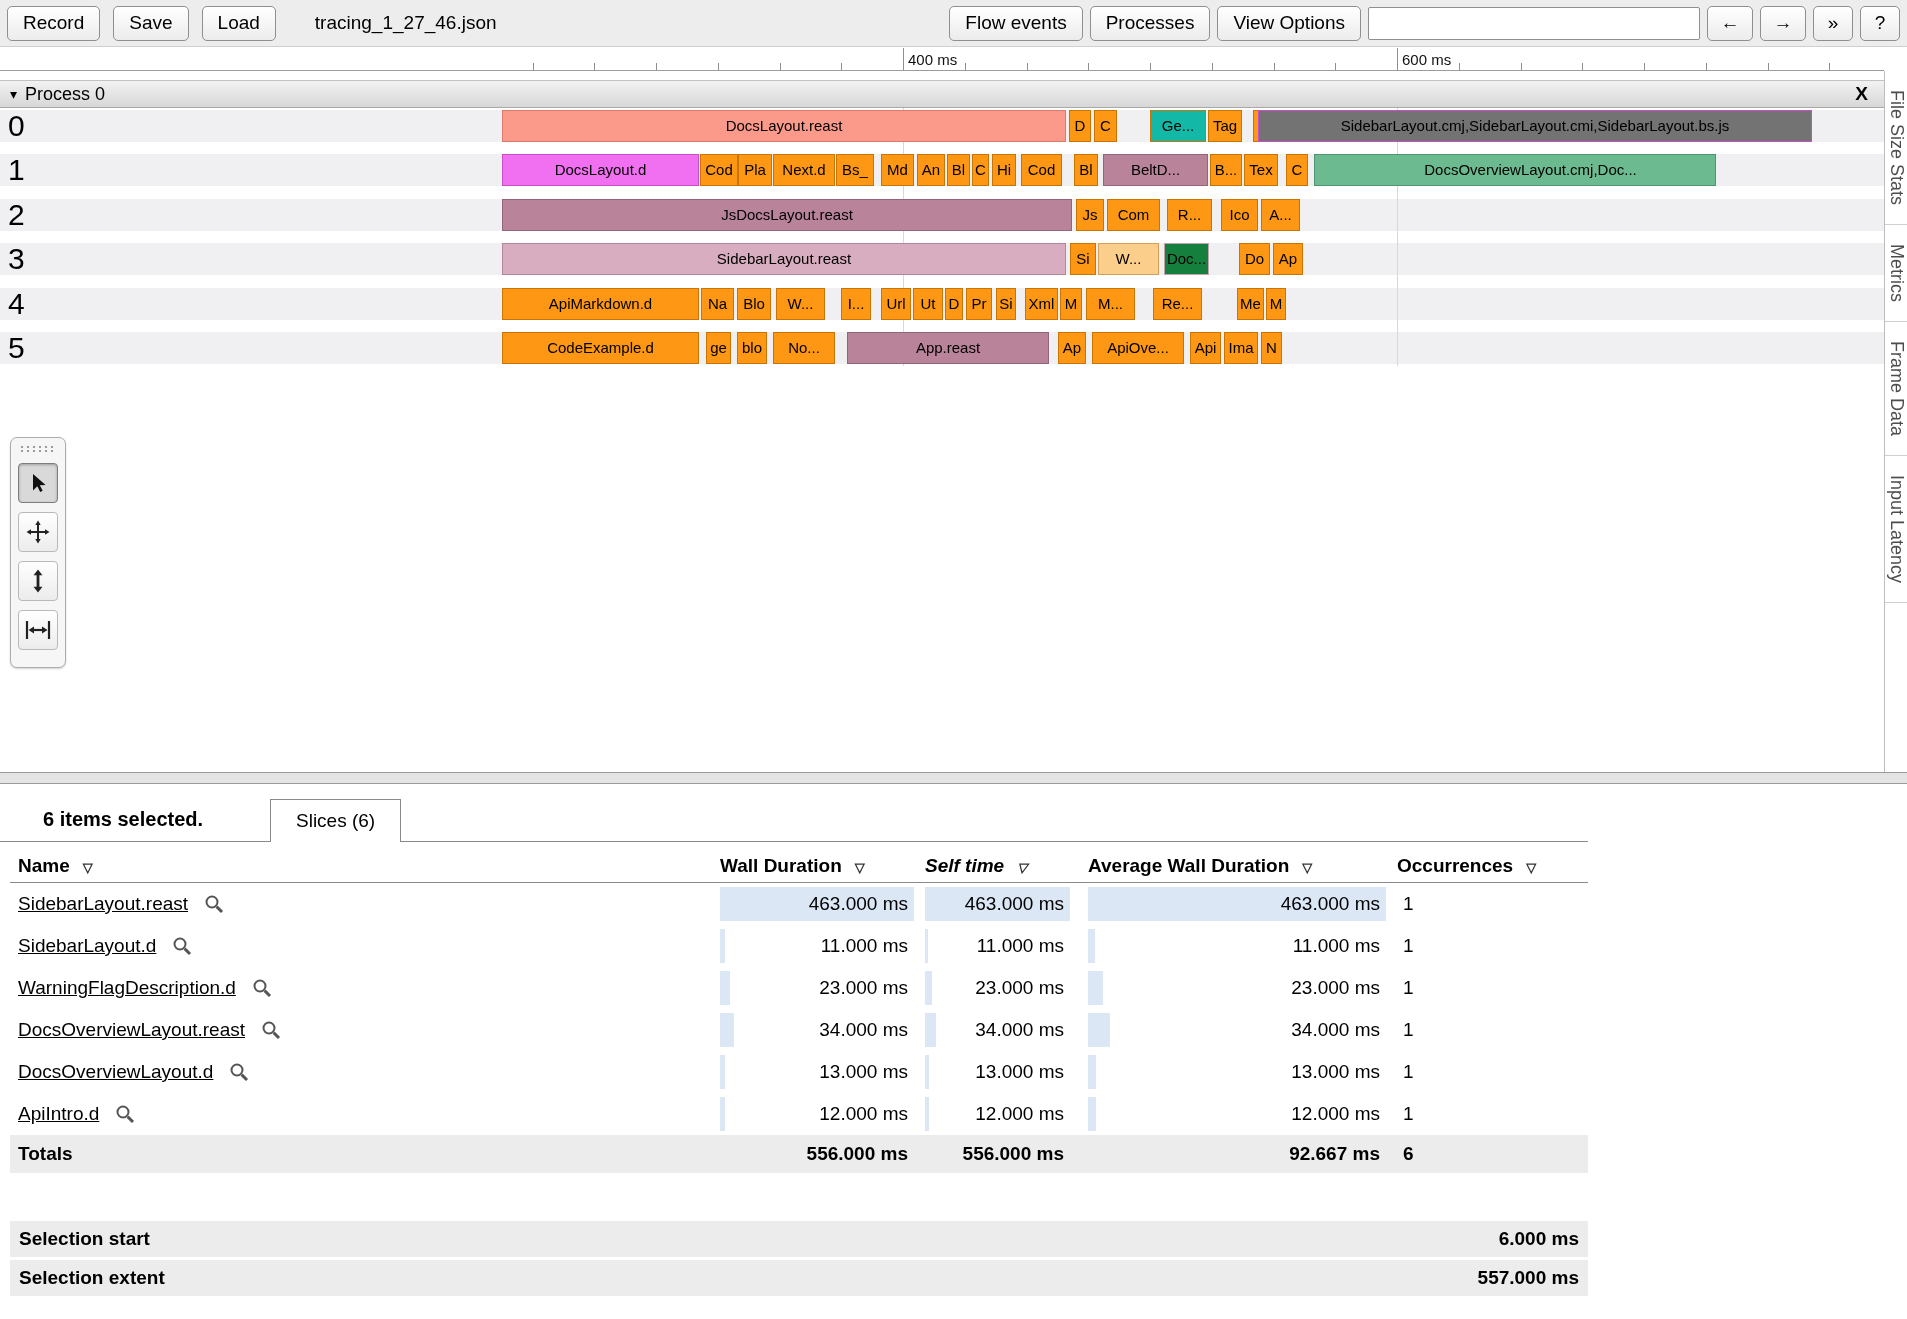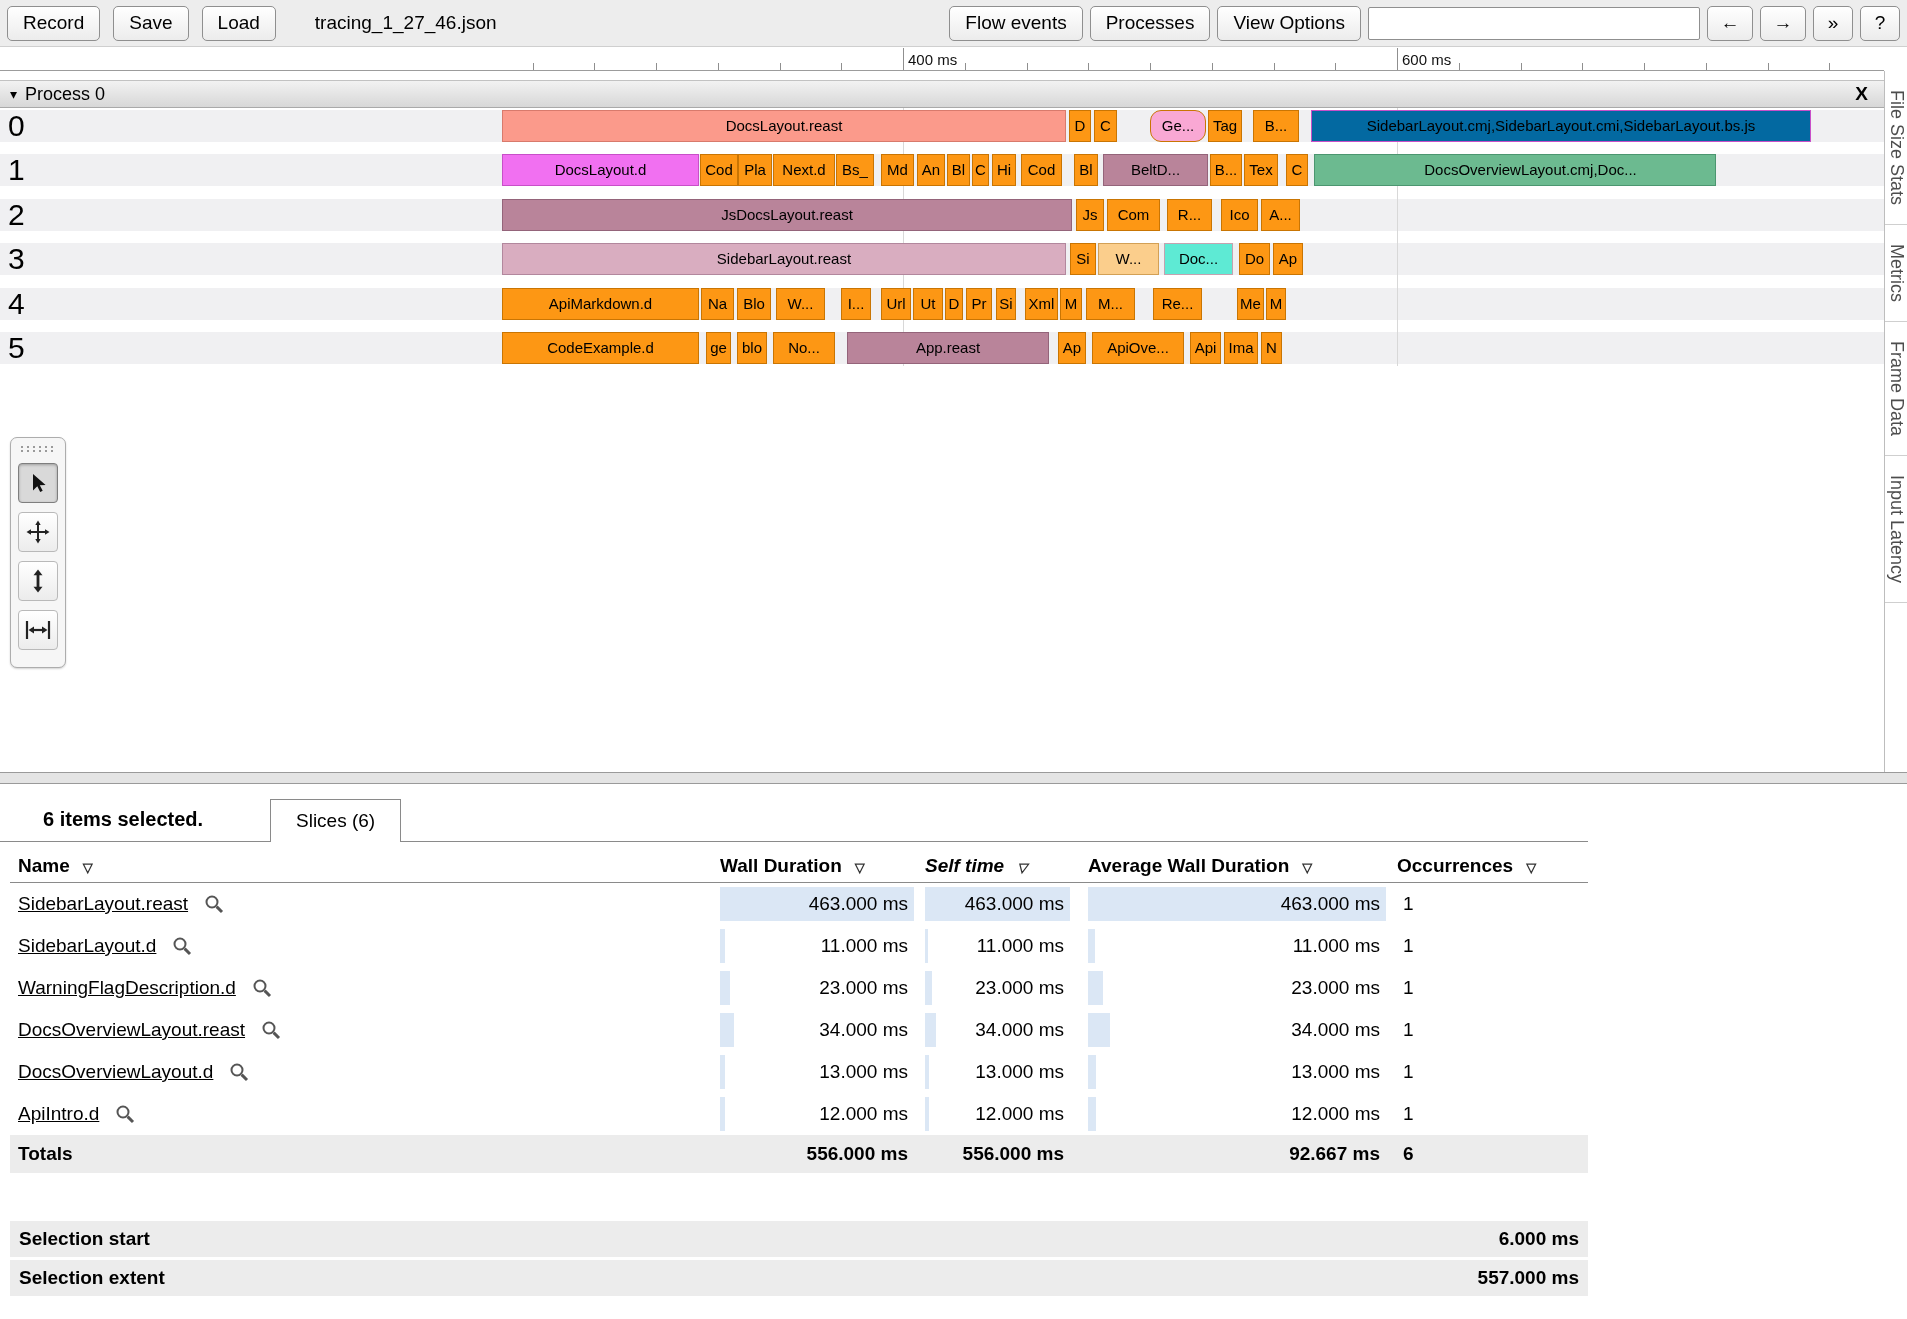--- a/index.html
+++ b/index.html
@@ -153,24 +153,24 @@
   <div>
       <div class="gridline" style="left: 903px; top: 0px; height: 258px;"></div>
       <div class="gridline" style="left: 1397px; top: 0px; height: 258px;"></div>
     </div>
   <div>
       <div class="flame-row" style="top: 2px; height: 32px;">
         <div class="row-num">0</div>
         <div class="slice" title="DocsLayout.reast" style="left: 502px; width: 564px; height: 32px; background: rgb(251, 154, 139); border-color: rgb(216, 122, 108);">DocsLayout.reast</div>
         <div class="slice" title="D" style="left: 1069px; width: 22px; height: 32px; background: rgb(253, 151, 20); border-color: rgb(201, 117, 3);">D</div>
         <div class="slice" title="C" style="left: 1094px; width: 23px; height: 32px; background: rgb(253, 151, 20); border-color: rgb(201, 117, 3);">C</div>
-        <div class="slice" title="Ge..." style="left: 1150px; width: 56px; height: 32px; background: #f9a8d4; border-color: rgb(201, 117, 3); border-radius: 11px;">Ge...</div>
+        <div class="slice" title="Ge..." style="left: 1150px; width: 56px; height: 32px; background: #14b8a6; border-color: rgb(201, 117, 3);">Ge...</div>
         <div class="slice" title="Tag" style="left: 1208px; width: 34px; height: 32px; background: rgb(253, 151, 20); border-color: rgb(201, 117, 3);">Tag</div>
         <div class="slice" title="B..." style="left: 1253px; width: 46px; height: 32px; background: rgb(253, 151, 20); border-color: rgb(201, 117, 3);">B...</div>
-        <div class="slice" title="SidebarLayout.cmj,SidebarLayout.cmi,SidebarLayout.bs.js" style="left: 1311px; width: 500px; height: 32px; background: #0369a1; border-color: rgb(200, 79, 200);">SidebarLayout.cmj,SidebarLayout.cmi,SidebarLayout.bs.js</div>
+        <div class="slice" title="SidebarLayout.cmj,SidebarLayout.cmi,SidebarLayout.bs.js" style="left: 1258px; width: 554px; height: 32px; background: #737373; border-color: rgb(200, 79, 200);">SidebarLayout.cmj,SidebarLayout.cmi,SidebarLayout.bs.js</div>
       </div>
       <div class="flame-row" style="top: 46.4px; height: 32px;">
         <div class="row-num">1</div>
         <div class="slice" title="MainLayout.d" style="left: 502px; width: 197px; height: 32px; background: rgb(241, 112, 241); border-color: rgb(200, 79, 200);">DocsLayout.d</div>
         <div class="slice" title="Cod" style="left: 700px; width: 38px; height: 32px; background: rgb(253, 151, 20); border-color: rgb(201, 117, 3);">Cod</div>
         <div class="slice" title="Pla" style="left: 738px; width: 34px; height: 32px; background: rgb(253, 151, 20); border-color: rgb(201, 117, 3);">Pla</div>
         <div class="slice" title="Next.d" style="left: 773px; width: 62px; height: 32px; background: rgb(253, 151, 20); border-color: rgb(201, 117, 3);">Next.d</div>
         <div class="slice" title="Bs_" style="left: 836px; width: 38px; height: 32px; background: rgb(253, 151, 20); border-color: rgb(201, 117, 3);">Bs_</div>
         <div class="slice" title="Md" style="left: 881px; width: 33px; height: 32px; background: rgb(253, 151, 20); border-color: rgb(201, 117, 3);">Md</div>
         <div class="slice" title="An" style="left: 917px; width: 28px; height: 32px; background: rgb(253, 151, 20); border-color: rgb(201, 117, 3);">An</div>
@@ -192,21 +192,21 @@
         <div class="slice" title="Com" style="left: 1107px; width: 53px; height: 32px; background: rgb(253, 151, 20); border-color: rgb(201, 117, 3);">Com</div>
         <div class="slice" title="R..." style="left: 1167px; width: 45px; height: 32px; background: rgb(253, 151, 20); border-color: rgb(201, 117, 3);">R...</div>
         <div class="slice" title="Ico" style="left: 1221px; width: 37px; height: 32px; background: rgb(253, 151, 20); border-color: rgb(201, 117, 3);">Ico</div>
         <div class="slice" title="A..." style="left: 1261px; width: 39px; height: 32px; background: rgb(253, 151, 20); border-color: rgb(201, 117, 3);">A...</div>
       </div>
       <div class="flame-row" style="top: 135.2px; height: 32px;">
         <div class="row-num">3</div>
         <div class="slice" title="SidebarLayout.reast" style="left: 502px; width: 564px; height: 32px; background: rgb(217, 173, 192); border-color: rgb(178, 135, 157);">SidebarLayout.reast</div>
         <div class="slice" title="Si" style="left: 1070px; width: 26px; height: 32px; background: rgb(253, 151, 20); border-color: rgb(201, 117, 3);">Si</div>
         <div class="slice" title="W..." style="left: 1098px; width: 61px; height: 32px; background: rgb(251, 206, 140); border-color: rgb(211, 160, 85);">W...</div>
-        <div class="slice" title="Doc..." style="left: 1164px; width: 69px; height: 32px; background: #5eead4; border-color: rgb(196, 162, 176);">Doc...</div>
+        <div class="slice" title="Doc..." style="left: 1164px; width: 45px; height: 32px; background: #15803d; border-color: rgb(196, 162, 176);">Doc...</div>
         <div class="slice" title="Do" style="left: 1239px; width: 31px; height: 32px; background: rgb(253, 151, 20); border-color: rgb(201, 117, 3);">Do</div>
         <div class="slice" title="Ap" style="left: 1273px; width: 30px; height: 32px; background: rgb(253, 151, 20); border-color: rgb(201, 117, 3);">Ap</div>
       </div>
       <div class="flame-row" style="top: 179.6px; height: 32px;">
         <div class="row-num">4</div>
         <div class="slice" title="ApiMarkdown.d" style="left: 502px; width: 197px; height: 32px; background: rgb(253, 151, 20); border-color: rgb(201, 117, 3);">ApiMarkdown.d</div>
         <div class="slice" title="Na" style="left: 701px; width: 33px; height: 32px; background: rgb(253, 151, 20); border-color: rgb(201, 117, 3);">Na</div>
         <div class="slice" title="Blo" style="left: 737px; width: 34px; height: 32px; background: rgb(253, 151, 20); border-color: rgb(201, 117, 3);">Blo</div>
         <div class="slice" title="W..." style="left: 776px; width: 49px; height: 32px; background: rgb(253, 151, 20); border-color: rgb(201, 117, 3);">W...</div>
         <div class="slice" title="I..." style="left: 841px; width: 30px; height: 32px; background: rgb(253, 151, 20); border-color: rgb(201, 117, 3);">I...</div>

